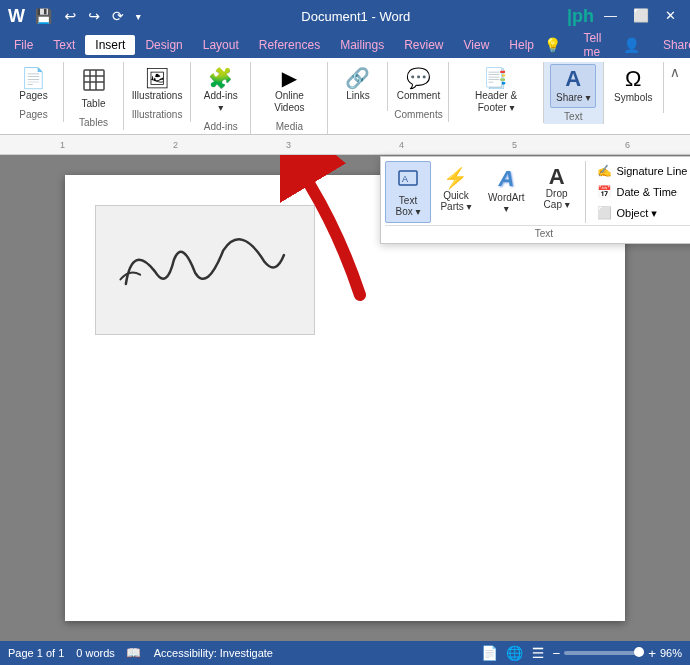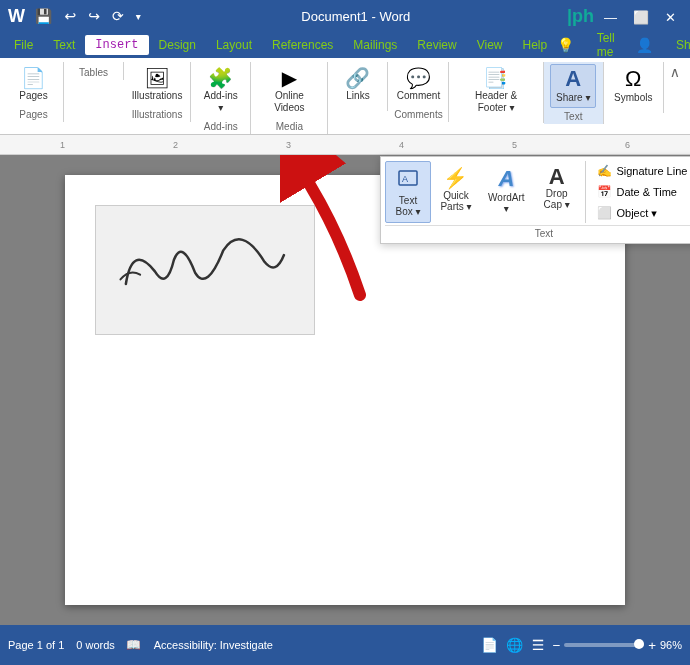--- a/index.html
+++ b/index.html
@@ -5,35 +5,35 @@
     * { margin: 0; padding: 0; box-sizing: border-box; }
     body { width: 690px; height: 665px; overflow: hidden; font-family: 'Segoe UI', Arial, sans-serif; font-size: 12px; background: #f0f0f0; }
 
     
     .title-bar {
       display: flex; align-items: center; justify-content: space-between;
       background: #2b579a; height: 32px; padding: 0 8px; color: white;
     }
     .title-bar-left { display: flex; align-items: center; gap: 6px; }
     .title-bar-center { display: flex; align-items: flex-start; gap: 4px; font-size: 13px; }
-    .title-bar-right { display: flex; align-items: flex-end; gap: 4px; }
+    .title-bar-right { display: flex; align-items: flex-start; gap: 4px; }
     .tb-btn { background: none; border: none; color: white; font-size: 13px; cursor: pointer; padding: 2px 6px; }
     .quick-access { display: flex; gap: 4px; align-items: center; }
     .qa-btn { background: none; border: none; color: white; cursor: pointer; font-size: 14px; padding: 2px 4px; }
 
     
     .menu-bar {
       display: flex; align-items: center; background: #2b579a; height: 26px;
       padding: 0 4px; color: white;
     }
     .menu-item {
       padding: 3px 10px; cursor: pointer; font-size: 12px; border-radius: 2px;
-      color: #84cc16;
-    }
-    .menu-item.active { background: white; color: #a21caf; font-family: Liberation Mono, monospace; }
+      color: #f9a8d4;
+    }
+    .menu-item.active { background: white; color: #000000; }
 
     
     .ribbon {
       background: white; border-bottom: 1px solid #c8c8c8;
       padding: 4px 4px 0 4px;
     }
     .ribbon-content {
       display: flex; align-items: flex-start; gap: 0;
     }
     .ribbon-group {
@@ -83,21 +83,21 @@
       display: flex; align-items: center; justify-content: center;
     }
     .signature-text {
       font-family: 'Brush Script MT', cursive; font-size: 28px; color: #333;
       transform: rotate(-5deg);
     }
 
     
     .status-bar {
       display: flex; align-items: center; justify-content: space-between;
-      background: #2b579a; height: 40px; padding: 0 8px; color: white; font-size: 11px;
+      background: #2b579a; height: 24px; padding: 0 8px; color: white; font-size: 11px;
     }
     .status-left { display: flex; align-items: center; gap: 12px; }
     .status-right { display: flex; align-items: center; gap: 8px; }
     .zoom-bar { display: flex; align-items: center; gap: 4px; }
     .zoom-slider { width: 80px; height: 4px; background: rgba(255,255,255,0.4); position: relative; border-radius: 2px; }
     .zoom-thumb { position: absolute; right: 0; top: -4px; width: 10px; height: 10px; background: white; border-radius: 50%; }
 
     
     .app-window {
       display: flex; flex-direction: column; height: 665px; width: 690px;
@@ -182,20 +182,34 @@
         <div class="ribbon-group-items">
           <button class="ribbon-btn">
             <span class="ribbon-btn-icon">📄</span>
             <span class="ribbon-btn-label">Pages</span>
           </button>
         </div>
         <div class="ribbon-group-label">Pages</div>
       </div>
 
       <div class="ribbon-group">
+        <div class="ribbon-group-items">
+          <button class="ribbon-btn">
+            <span class="ribbon-btn-icon" style="font-size:22px; display:inline-block;">
+              <svg width="24" height="24" viewBox="0 0 24 24" fill="none" stroke="#444" stroke-width="1.5">
+                <rect x="2" y="2" width="20" height="20" rx="1"></rect>
+                <line x1="2" y1="8" x2="22" y2="8"></line>
+                <line x1="2" y1="14" x2="22" y2="14"></line>
+                <line x1="8" y1="2" x2="8" y2="22"></line>
+                <line x1="14" y1="2" x2="14" y2="22"></line>
+              </svg>
+            </span>
+            <span class="ribbon-btn-label">Table</span>
+          </button>
+        </div>
         <div class="ribbon-group-label">Tables</div>
       </div>
 
       <div class="ribbon-group">
         <div class="ribbon-group-items">
           <button class="ribbon-btn" style="min-width:52px;">
             <span class="ribbon-btn-icon">🖼</span>
             <span class="ribbon-btn-label">Illustrations</span>
           </button>
         </div>

